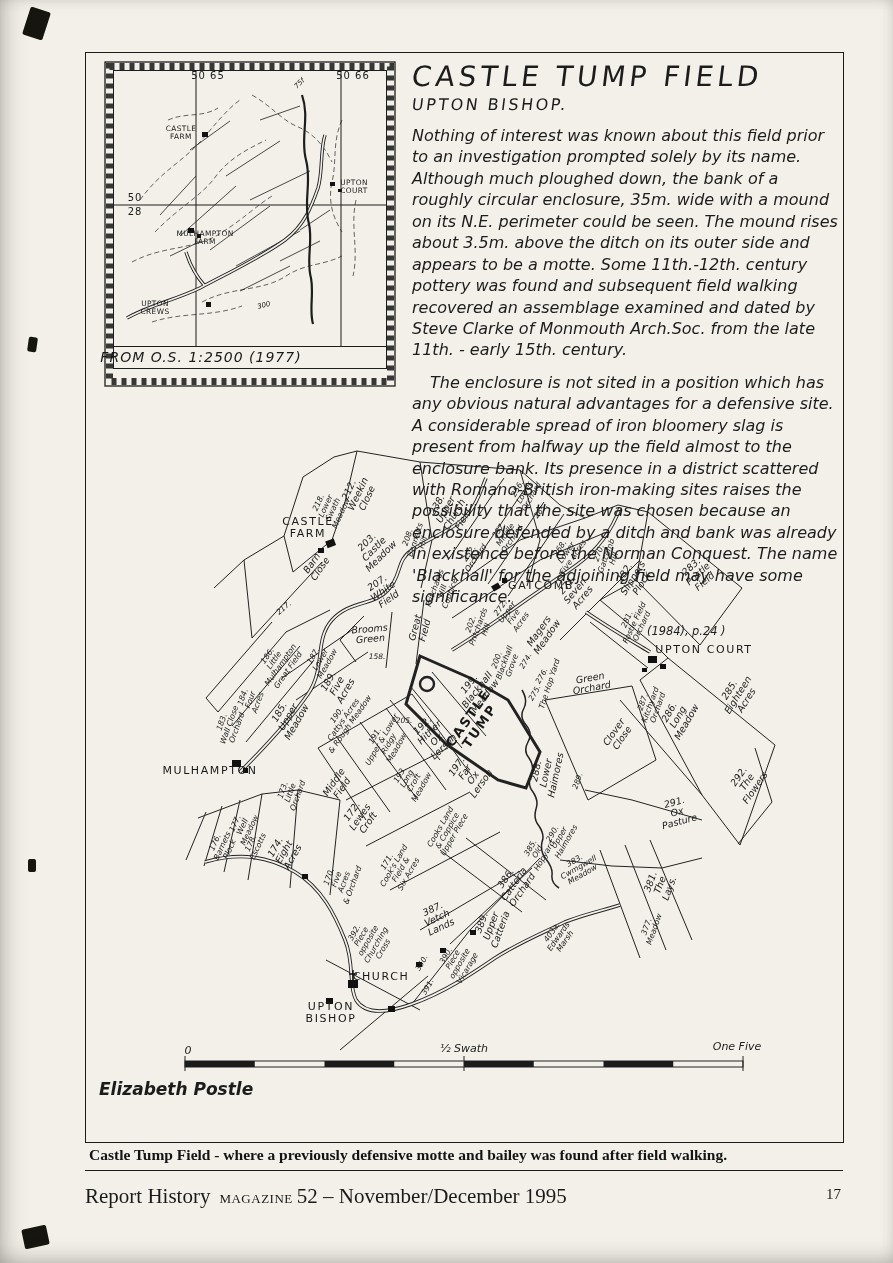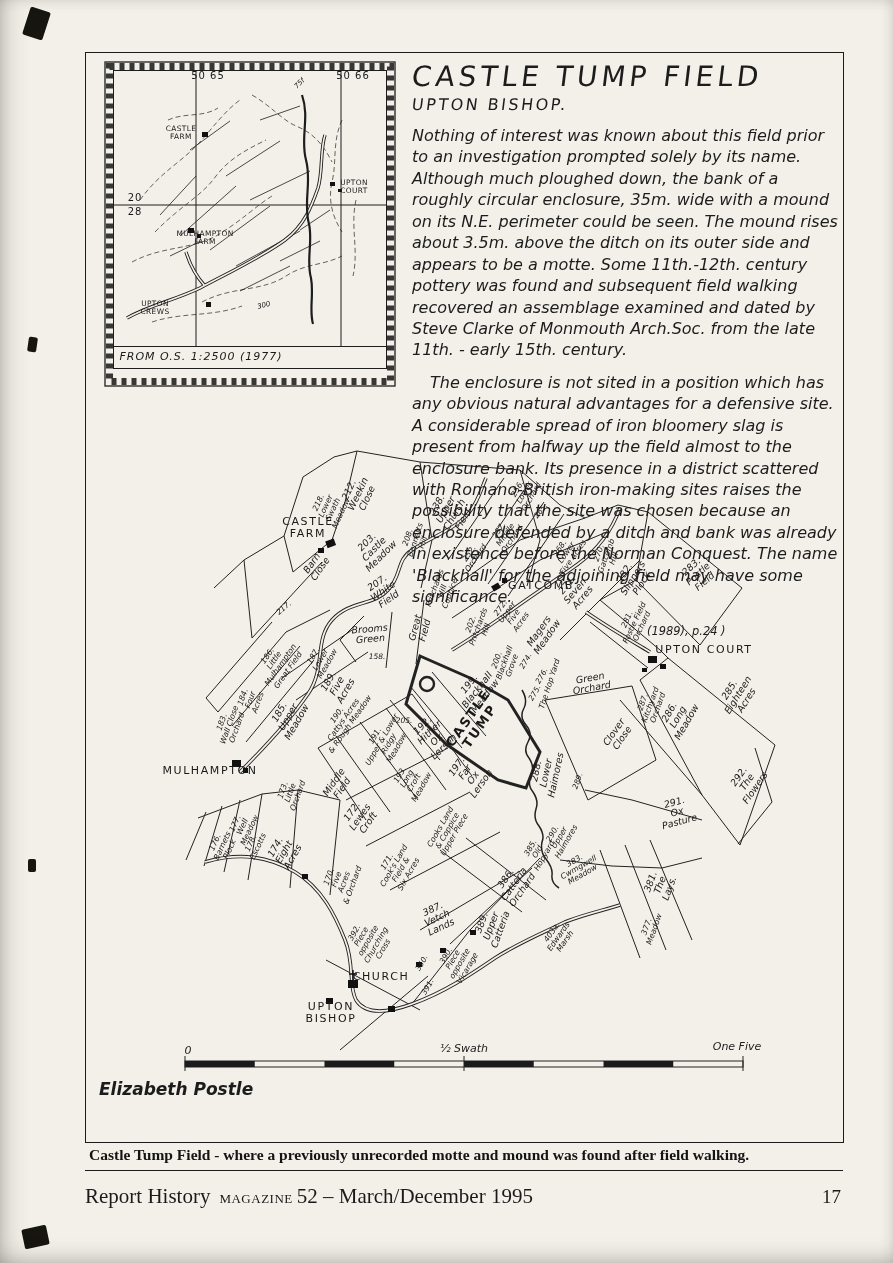--- a/index.html
+++ b/index.html
@@ -32,36 +32,36 @@
   .mlabel{position:absolute;white-space:pre-line;text-align:center;line-height:1.05;
           color:#191919;font-style:italic;}
   .f{font-size:9.5px;}
   .fs{font-size:7.8px;}
   .num{font-size:7.5px;}
   .set{font-size:11px;font-style:normal;letter-spacing:1.6px;}
   .tump{font-size:13px;font-style:normal;font-weight:bold;letter-spacing:2px;}
   .grid{font-size:10px;font-style:normal;letter-spacing:1px;}
   .iset{font-size:7.4px;font-style:normal;letter-spacing:.4px;}
   .ismall{font-size:7px;}
-  .oscap{font-size:11px;letter-spacing:1px;white-space:nowrap;}
+  .oscap{font-size:14px;letter-spacing:1px;white-space:nowrap;}
 
   .scale-label{position:absolute;font-style:italic;font-size:11px;transform:translate(-50%,0);}
   #scale-zero{left:188px;top:1044px;}
   #scale-half{left:464px;top:1042px;}
   #scale-one{left:737px;top:1040px;}
   .signature{position:absolute;left:99px;top:1079px;font-size:17px;font-style:italic;font-weight:bold;}
 
   .caption-bar{position:absolute;left:85px;top:1144px;width:752px;border-bottom:1.7px solid #1b1b1b;
     padding:2px 2px 6px 4px;font-family:"Liberation Serif",serif;font-weight:bold;font-size:15.5px;color:#141414;}
 
   .footer{position:absolute;left:85px;top:1184px;width:758px;font-family:"Liberation Serif",serif;color:#1a1a1a;}
   .footer .t1{font-size:21px;}
   .footer .t2{font-size:13px;letter-spacing:.5px;margin:0 4px 0 9px;}
   .footer .t3{font-size:21px;}
-  .pageno{position:absolute;right:2px;top:2px;font-size:19px;}
+  .pageno{position:absolute;right:2px;top:2px;font-size:15px;}
 </style>
 </head>
 <body>
 
 <div class="sheet">
 
   <div class="mark" id="mark1"></div>
   <div class="mark" id="mark2"></div>
   <div class="mark" id="mark3"></div>
   <div class="mark" id="mark4"></div>
@@ -178,28 +178,28 @@
       <path d="M185,1056 L185,1071 M464,1056 L464,1071 M743,1056 L743,1071" stroke="#222" stroke-width="1"></path>
     </g>
   </svg>
 
   <div class="article">
     <div class="a-title">CASTLE TUMP FIELD</div>
     <div class="a-sub">UPTON BISHOP.</div>
     <p class="a-p">Nothing of interest was known about this field prior to an investigation prompted solely by its name. Although much ploughed down, the bank of a roughly circular enclosure, 35m. wide with a mound on its N.E. perimeter could be seen. The mound rises about 3.5m. above the ditch on its outer side and appears to be a motte. Some 11th.-12th. century pottery was found and subsequent field walking recovered an assemblage examined and dated by Steve Clarke of Monmouth Arch.Soc. from the late 11th. - early 15th. century.</p>
     <p class="a-p indent">The enclosure is not sited in a position which has any obvious natural advantages for a defensive site. A considerable spread of iron bloomery slag is present from halfway up the field almost to the enclosure bank. Its presence in a district scattered with Romano-British iron-making sites raises the possibility that the site was chosen because an enclosure defended by a ditch and bank was already in existence before the Norman Conquest. The name 'Blackhall' for the adjoining field may have some significance.</p>
     <div class="a-cit">
-      <div class="cit2">(1989), p.24 )</div>
+      <div class="cit2">(1984), p.24 )</div>
     </div>
   </div>
 
   <div id="map-labels">
       <span class="mlabel grid" style="left: 194px; top: 76px; transform: translate(-50%, -50%) rotate(0deg);">50 65</span>
       <span class="mlabel grid" style="left: 339px; top: 76px; transform: translate(-50%, -50%) rotate(0deg);">50 66</span>
-      <span class="mlabel grid" style="left: 121px; top: 198px; transform: translate(-50%, -50%) rotate(0deg);">20</span>
+      <span class="mlabel grid" style="left: 121px; top: 198px; transform: translate(-50%, -50%) rotate(0deg);">50</span>
       <span class="mlabel grid" style="left: 121px; top: 212px; transform: translate(-50%, -50%) rotate(0deg);">28</span>
       <span class="mlabel iset" style="left: 167px; top: 133px; transform: translate(-50%, -50%) rotate(0deg);">CASTLE
 FARM</span>
       <span class="mlabel iset" style="left: 340px; top: 187px; transform: translate(-50%, -50%) rotate(0deg);">UPTON
 COURT</span>
       <span class="mlabel iset" style="left: 191px; top: 238px; transform: translate(-50%, -50%) rotate(0deg);">MULHAMPTON
 FARM</span>
       <span class="mlabel iset" style="left: 141px; top: 308px; transform: translate(-50%, -50%) rotate(0deg);">UPTON
 CREWS</span>
       <span class="mlabel ismall" style="left: 286px; top: 84px; transform: translate(-50%, -50%) rotate(-45deg);">75f</span>
@@ -421,21 +421,21 @@
       <span class="mlabel num" style="left: 564px; top: 781px; transform: translate(-50%, -50%) rotate(-70deg);">289.</span>
       <span class="mlabel num" style="left: 408px; top: 963px; transform: translate(-50%, -50%) rotate(-60deg);">350.</span>
       <span class="mlabel num" style="left: 414px; top: 987px; transform: translate(-50%, -50%) rotate(-60deg);">391.</span>
     </div>
 
   <span class="scale-label" id="scale-zero">0</span>
   <span class="scale-label" id="scale-half">½ Swath</span>
   <span class="scale-label" id="scale-one">One Five</span>
   <span class="signature">Elizabeth Postle</span>
 
-  <div class="caption-bar">Castle Tump Field - where a previously unrecorded motte and mound was found after field walking.</div>
+  <div class="caption-bar">Castle Tump Field - where a previously defensive motte and bailey was found after field walking.</div>
 
   <div class="footer">
-    <span class="t1">Report History</span><span class="t2">MAGAZINE</span><span class="t3">52 – March/December 1995</span>
+    <span class="t1">Report History</span><span class="t2">MAGAZINE</span><span class="t3">52 – November/December 1995</span>
     <span class="pageno">17</span>
   </div>
 
   <div class="edge-shade"></div>
 </div>
 
 </body></html>

